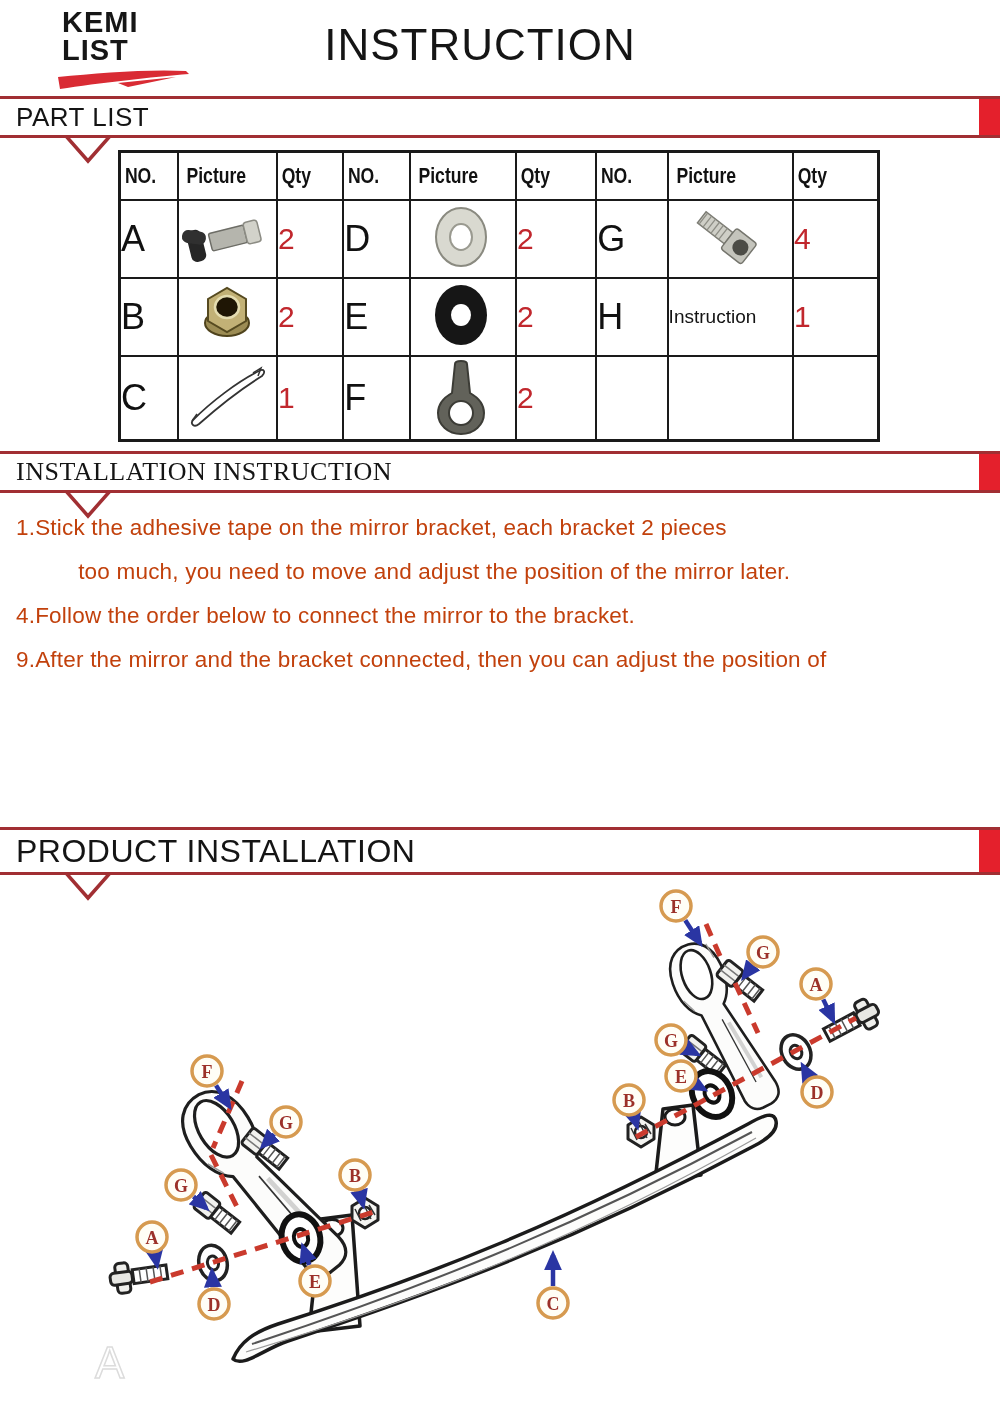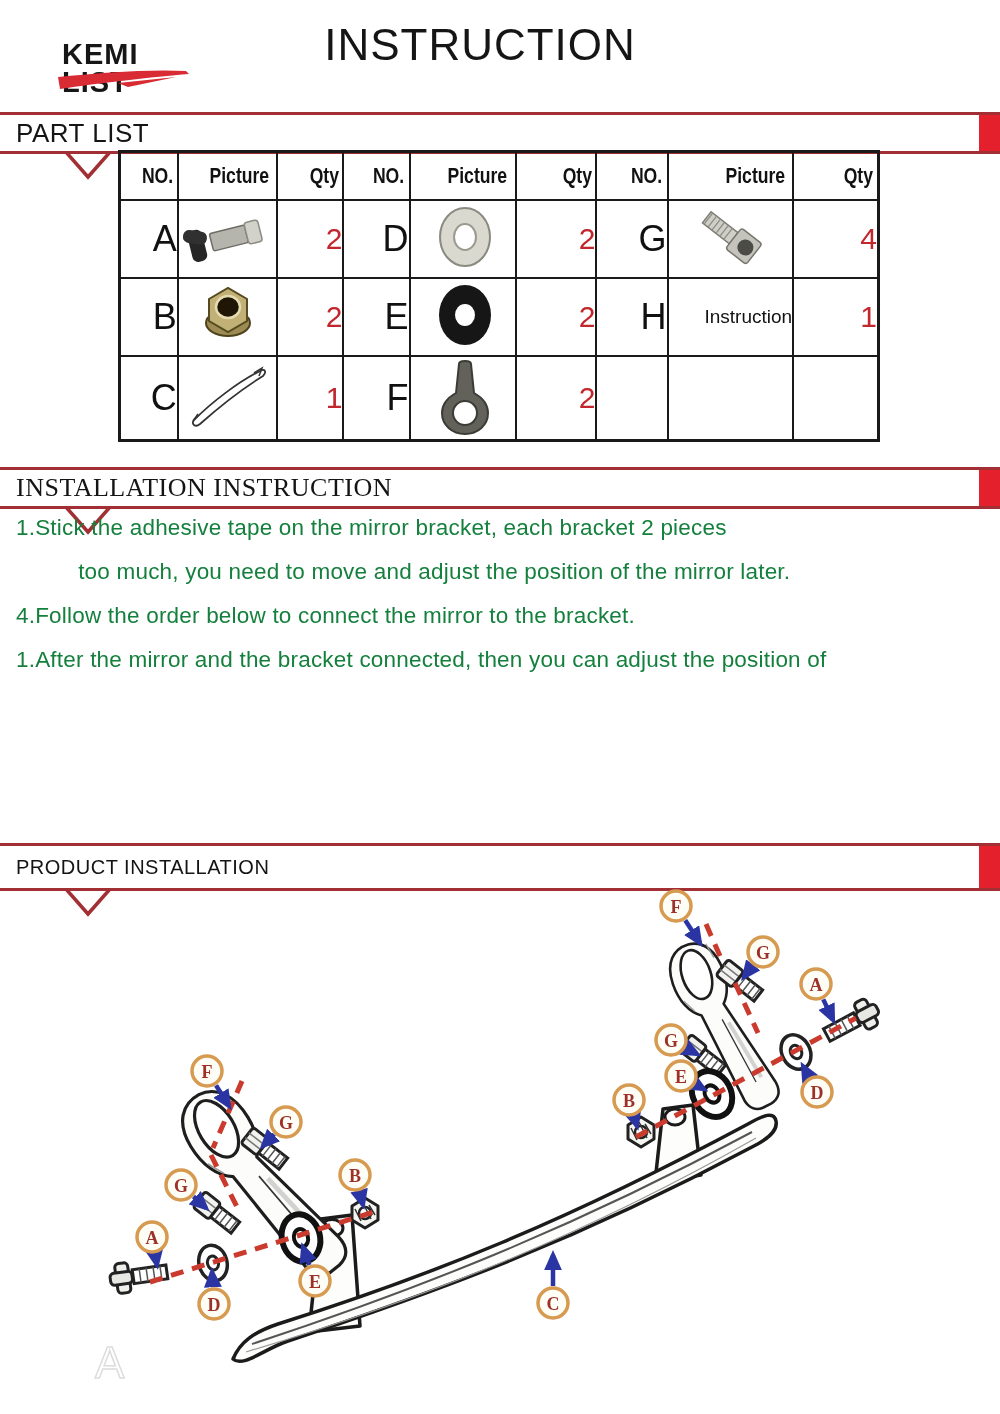--- a/index.html
+++ b/index.html
@@ -2,45 +2,45 @@
 <html style="--accent_red: #e4202c; --line_red: #a12f33; --number_red: #c1272d; --label_ring: #d69a50; --label_letter: #9c3129; --arrow_blue: #2a35a3; --dash_red: #ca3a2d; --logo_red: #d92b34;"><head>
 <meta charset="utf-8">
 <style>
   html,body{margin:0;padding:0;}
   body{
     width:1000px;height:1414px;position:relative;background:#ffffff;
     font-family:"Liberation Sans",sans-serif;color:#111;overflow:hidden;
   }
   
   .logo{position:absolute;left:62px;top:8px;font-weight:bold;font-size:29px;
-        line-height:28px;letter-spacing:1px;color:#161616;margin-top:32px;}
+        line-height:28px;letter-spacing:1px;color:#161616;}
   .logo-swoosh{position:absolute;left:58px;top:67px;}
   .page-title{position:absolute;left:200px;top:20px;width:560px;text-align:center;
         font-size:44px;letter-spacing:1px;color:#151515;}
   
   .band{position:absolute;left:0;right:0;background:#fff;
-        border-top:3px solid var(--line_red);border-bottom:3px solid var(--line_red);margin-top:16px;}
+        border-top:3px solid var(--line_red);border-bottom:3px solid var(--line_red);}
   .band-title{font-size:26px;line-height:34px;padding:1px 0 1px 16px;color:#141414;letter-spacing:.5px;}
-  .band.tall .band-title{font-size:20px;line-height:40px;}
+  .band.tall .band-title{font-size:32px;line-height:40px;}
   .band-endcap{position:absolute;right:0;top:0;bottom:0;width:21px;background:var(--accent_red);}
   .vnotch{position:absolute;top:100%;left:58px;}
   
   .parts-table{position:absolute;left:118px;top:150px;width:762px;
         border-collapse:collapse;table-layout:fixed;border:3px solid #1a1a1a;}
-  .parts-table th,.parts-table td{border:2px solid #1a1a1a;text-align:right;
+  .parts-table th,.parts-table td{border:2px solid #1a1a1a;text-align:left;
         vertical-align:middle;padding:0;overflow:hidden;}
   .parts-table th{height:46px;}
   .parts-table th span{display:inline-block;transform:scaleX(.8);font-weight:bold;
         font-size:22px;letter-spacing:0;}
   .parts-table tr.data-row{height:78px;}
   .no-cell{font-size:36px;font-weight:400;}
   .qty-cell{font-size:30px;color:var(--number_red);}
   .pic-text{font-size:19px;color:#131313;}
   
-  .steps{position:absolute;left:16px;top:506px;font-size:22.5px;color:#15803d;white-space:nowrap;}
+  .steps{position:absolute;left:16px;top:506px;font-size:22.5px;color:#c2410c;white-space:nowrap;}
   .steps .line{height:44px;line-height:44px;letter-spacing:.2px;}
   .steps .cont{padding-left:26px;text-align:center;}
   
   .diagram{position:absolute;left:0;top:880px;}
   .label-arrow{stroke:var(--arrow_blue);stroke-width:4.5;fill:none;marker-end:url(#arrowhead);}
   .label-ring{fill:#fffef6;stroke:var(--label_ring);stroke-width:3.5;}
   .label-letter{fill:var(--label_letter);font-family:"Liberation Serif",serif;
         font-weight:bold;font-size:18px;text-anchor:middle;}
   .dash{stroke:var(--dash_red);stroke-width:5;fill:none;stroke-dasharray:13 9;}
   .sketch{stroke:#1b1b1b;stroke-width:3.5;fill:#fdfdfc;stroke-linejoin:round;}
@@ -179,21 +179,21 @@
   <div class="band-endcap"></div>
   <svg class="vnotch" width="64" height="30">
     <polyline points="8,1 30,26 52,1" fill="none" stroke="var(--line_red)" stroke-width="3.5"></polyline>
   </svg>
 </div>
 
 <div class="steps">
   <div class="line">1.Stick the adhesive tape on the mirror bracket, each bracket 2 pieces</div>
   <div class="line cont">too much, you need to move and adjust the position of the mirror later.</div>
   <div class="line">4.Follow the order below to connect the mirror to the bracket.</div>
-  <div class="line">1.After the mirror and the bracket connected, then you can adjust the position of</div>
+  <div class="line">9.After the mirror and the bracket connected, then you can adjust the position of</div>
 </div>
 
 <div class="band tall" style="top:827px;">
   <div class="band-title">PRODUCT INSTALLATION</div>
   <div class="band-endcap"></div>
   <svg class="vnotch" width="64" height="30">
     <polyline points="8,1 30,26 52,1" fill="none" stroke="var(--line_red)" stroke-width="3.5"></polyline>
   </svg>
 </div>
 

